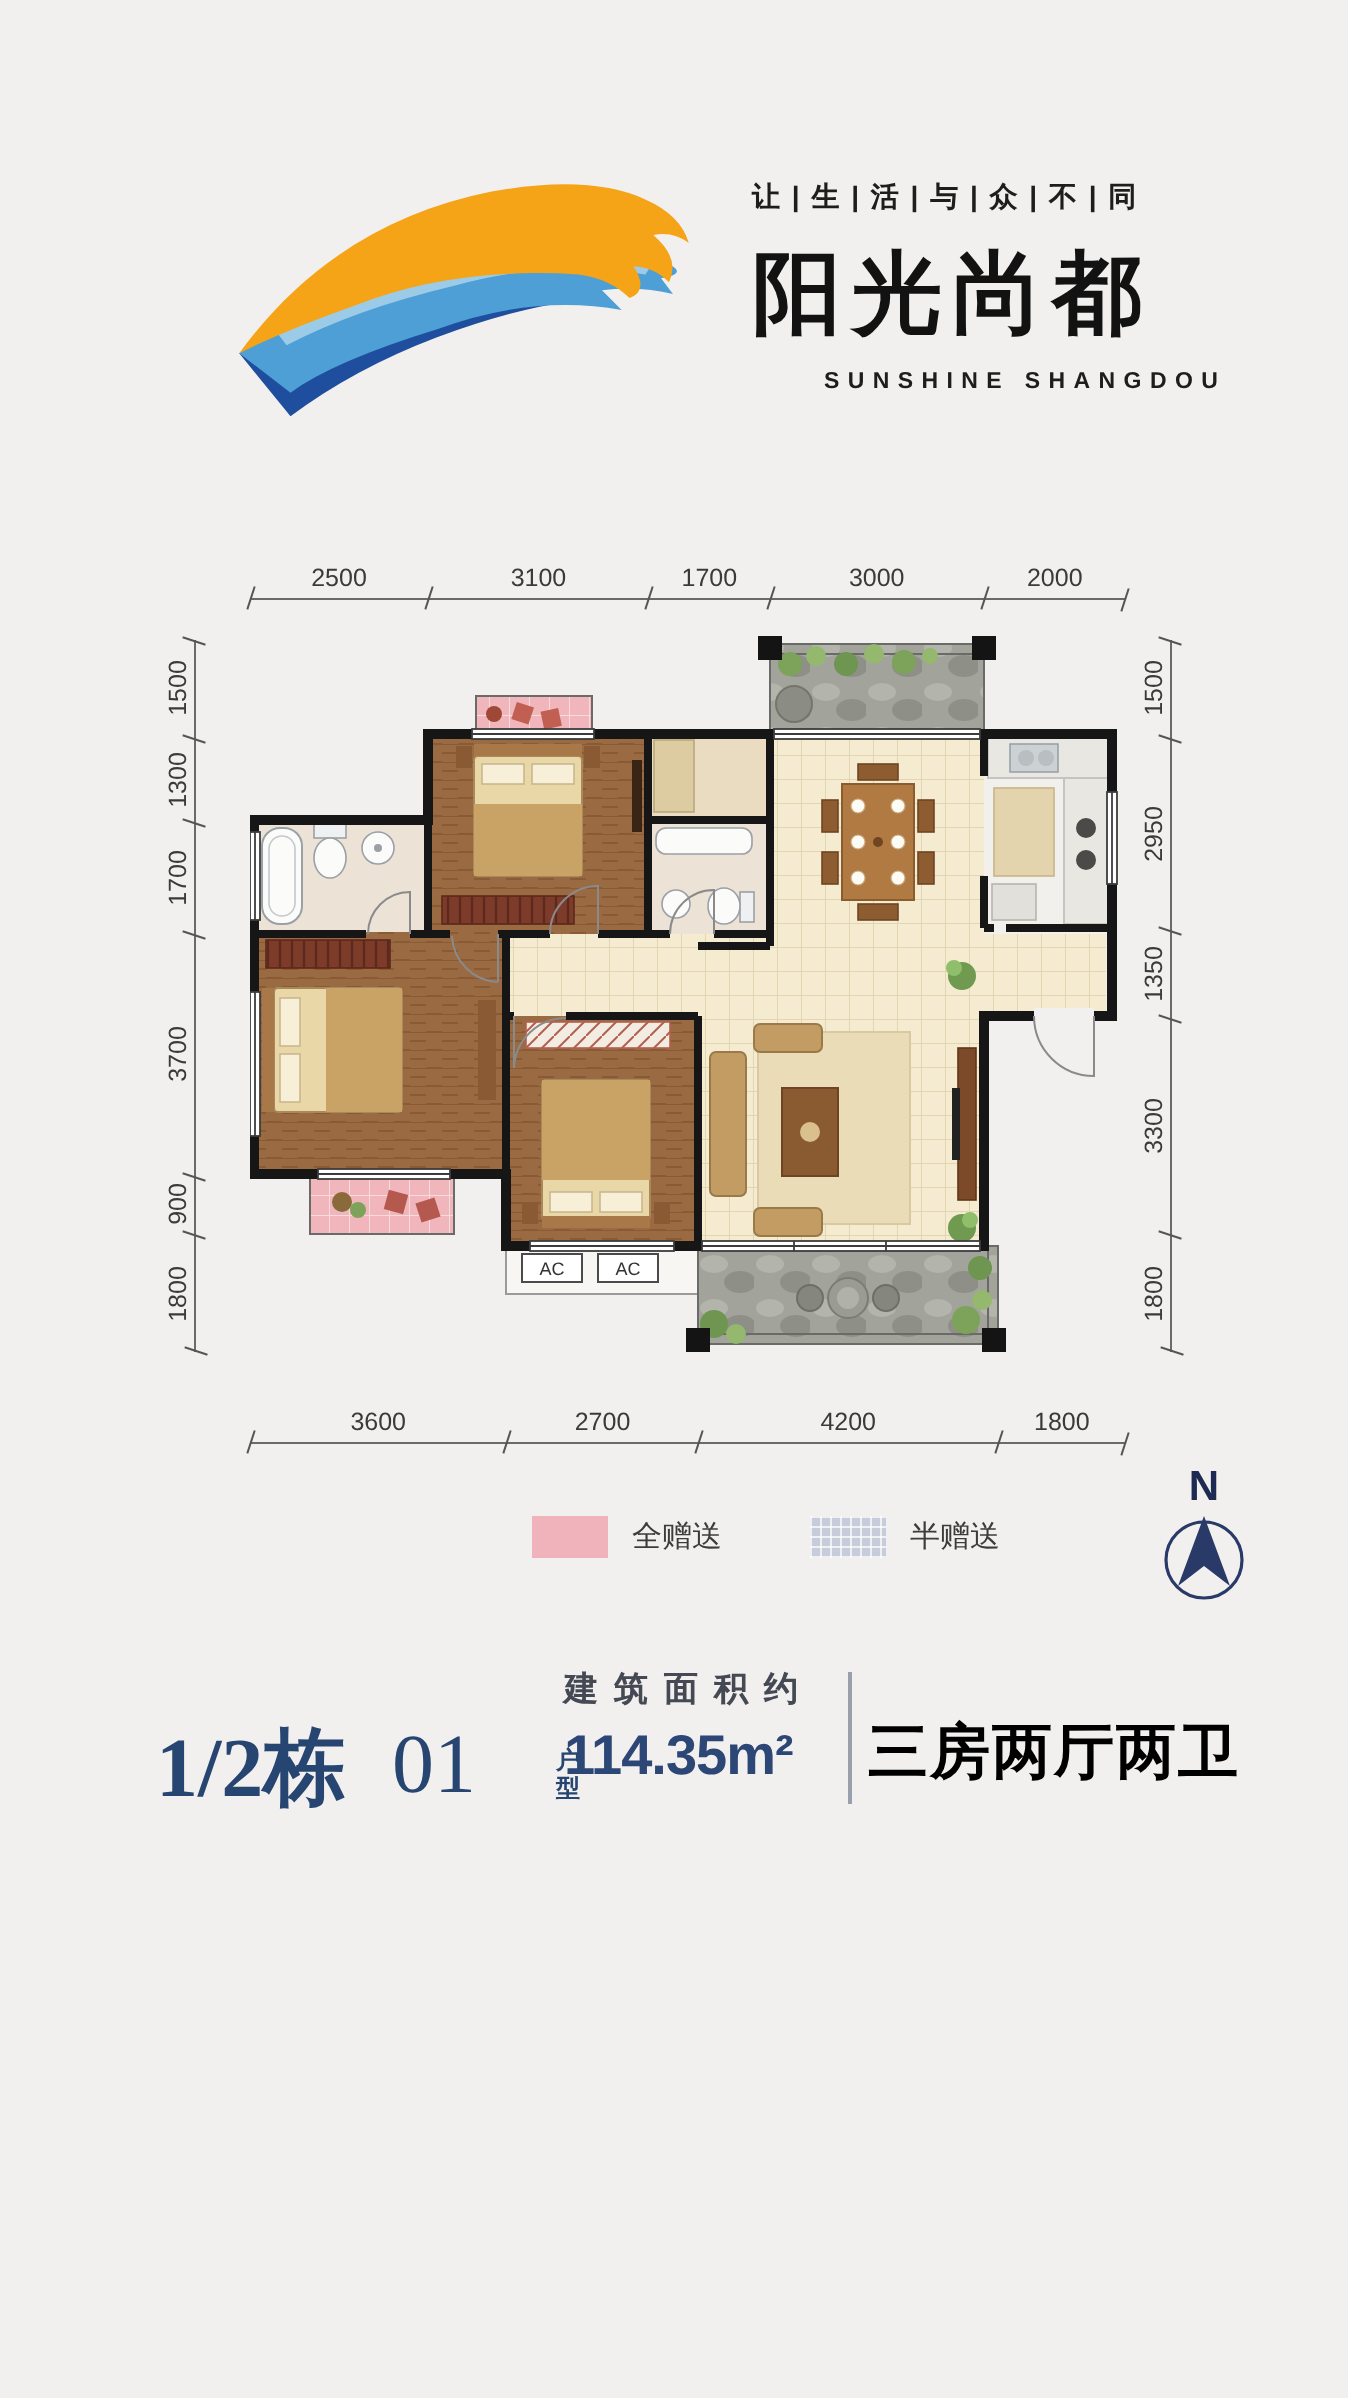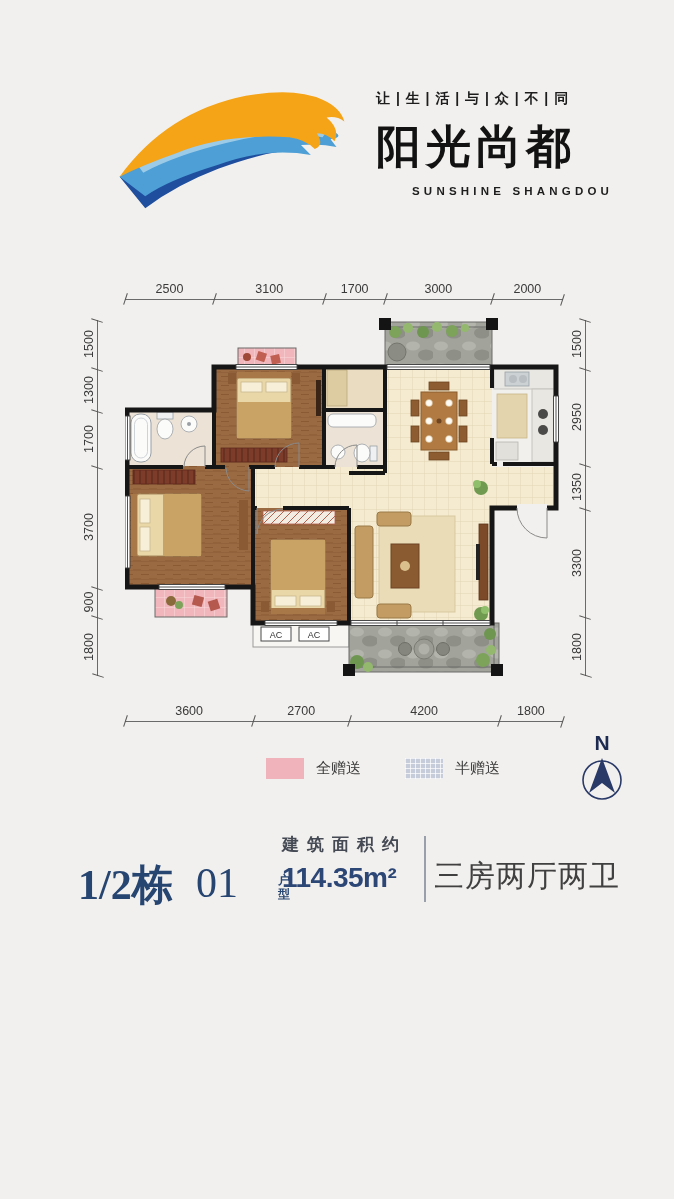--- a/index.html
+++ b/index.html
@@ -38,21 +38,21 @@
   .compass{position:absolute;left:579px;top:731px;width:46px;height:76px;}
   
   .info{position:absolute;left:78px;top:816px;width:560px;height:92px;}
   .block-name{position:absolute;left:0;bottom:2px;font-family:"Liberation Serif", serif;font-size:42px;font-weight:700;color:#274571;line-height:1;text-align:center;}
   .unit-no{position:absolute;left:118px;bottom:4px;font-family:"Liberation Serif", serif;font-size:42px;color:#274571;line-height:1;}
   .unit-suffix{position:absolute;left:168px;bottom:6px;width:15px;font-size:12px;line-height:1.15;color:#274571;word-break:break-all;font-weight:700;margin-left:32px;}
   .area-group{position:absolute;left:204px;top:4px;}
   .area-label{font-size:17px;font-weight:700;color:#444954;letter-spacing:8px;white-space:nowrap;margin-top:13px;}
   .area-value{font-size:28px;font-weight:800;color:#2c4676;letter-spacing:-0.5px;margin-top:6px;white-space:nowrap;}
   .info-divider{position:absolute;left:346px;top:20px;width:1.5px;height:66px;background:#9aa0ab;}
-  .layout-text{position:absolute;left:356px;top:40px;font-size:30px;font-weight:400;color:#404040;letter-spacing:1px;white-space:nowrap;}
+  .layout-text{position:absolute;left:356px;top:40px;font-size:30px;font-weight:700;color:#000000;letter-spacing:1px;white-space:nowrap;}
   
   .desc{position:absolute;left:145px;top:930px;width:450px;}
   .desc-line{font-size:29px;color:#4e4e50;letter-spacing:0.5px;height:54px;line-height:40px;font-weight:500;white-space:nowrap;}
 </style>
 </head>
 <body>
 
 <div class="page">
 
   <svg class="logo-swoosh" viewBox="0 0 250 140">

